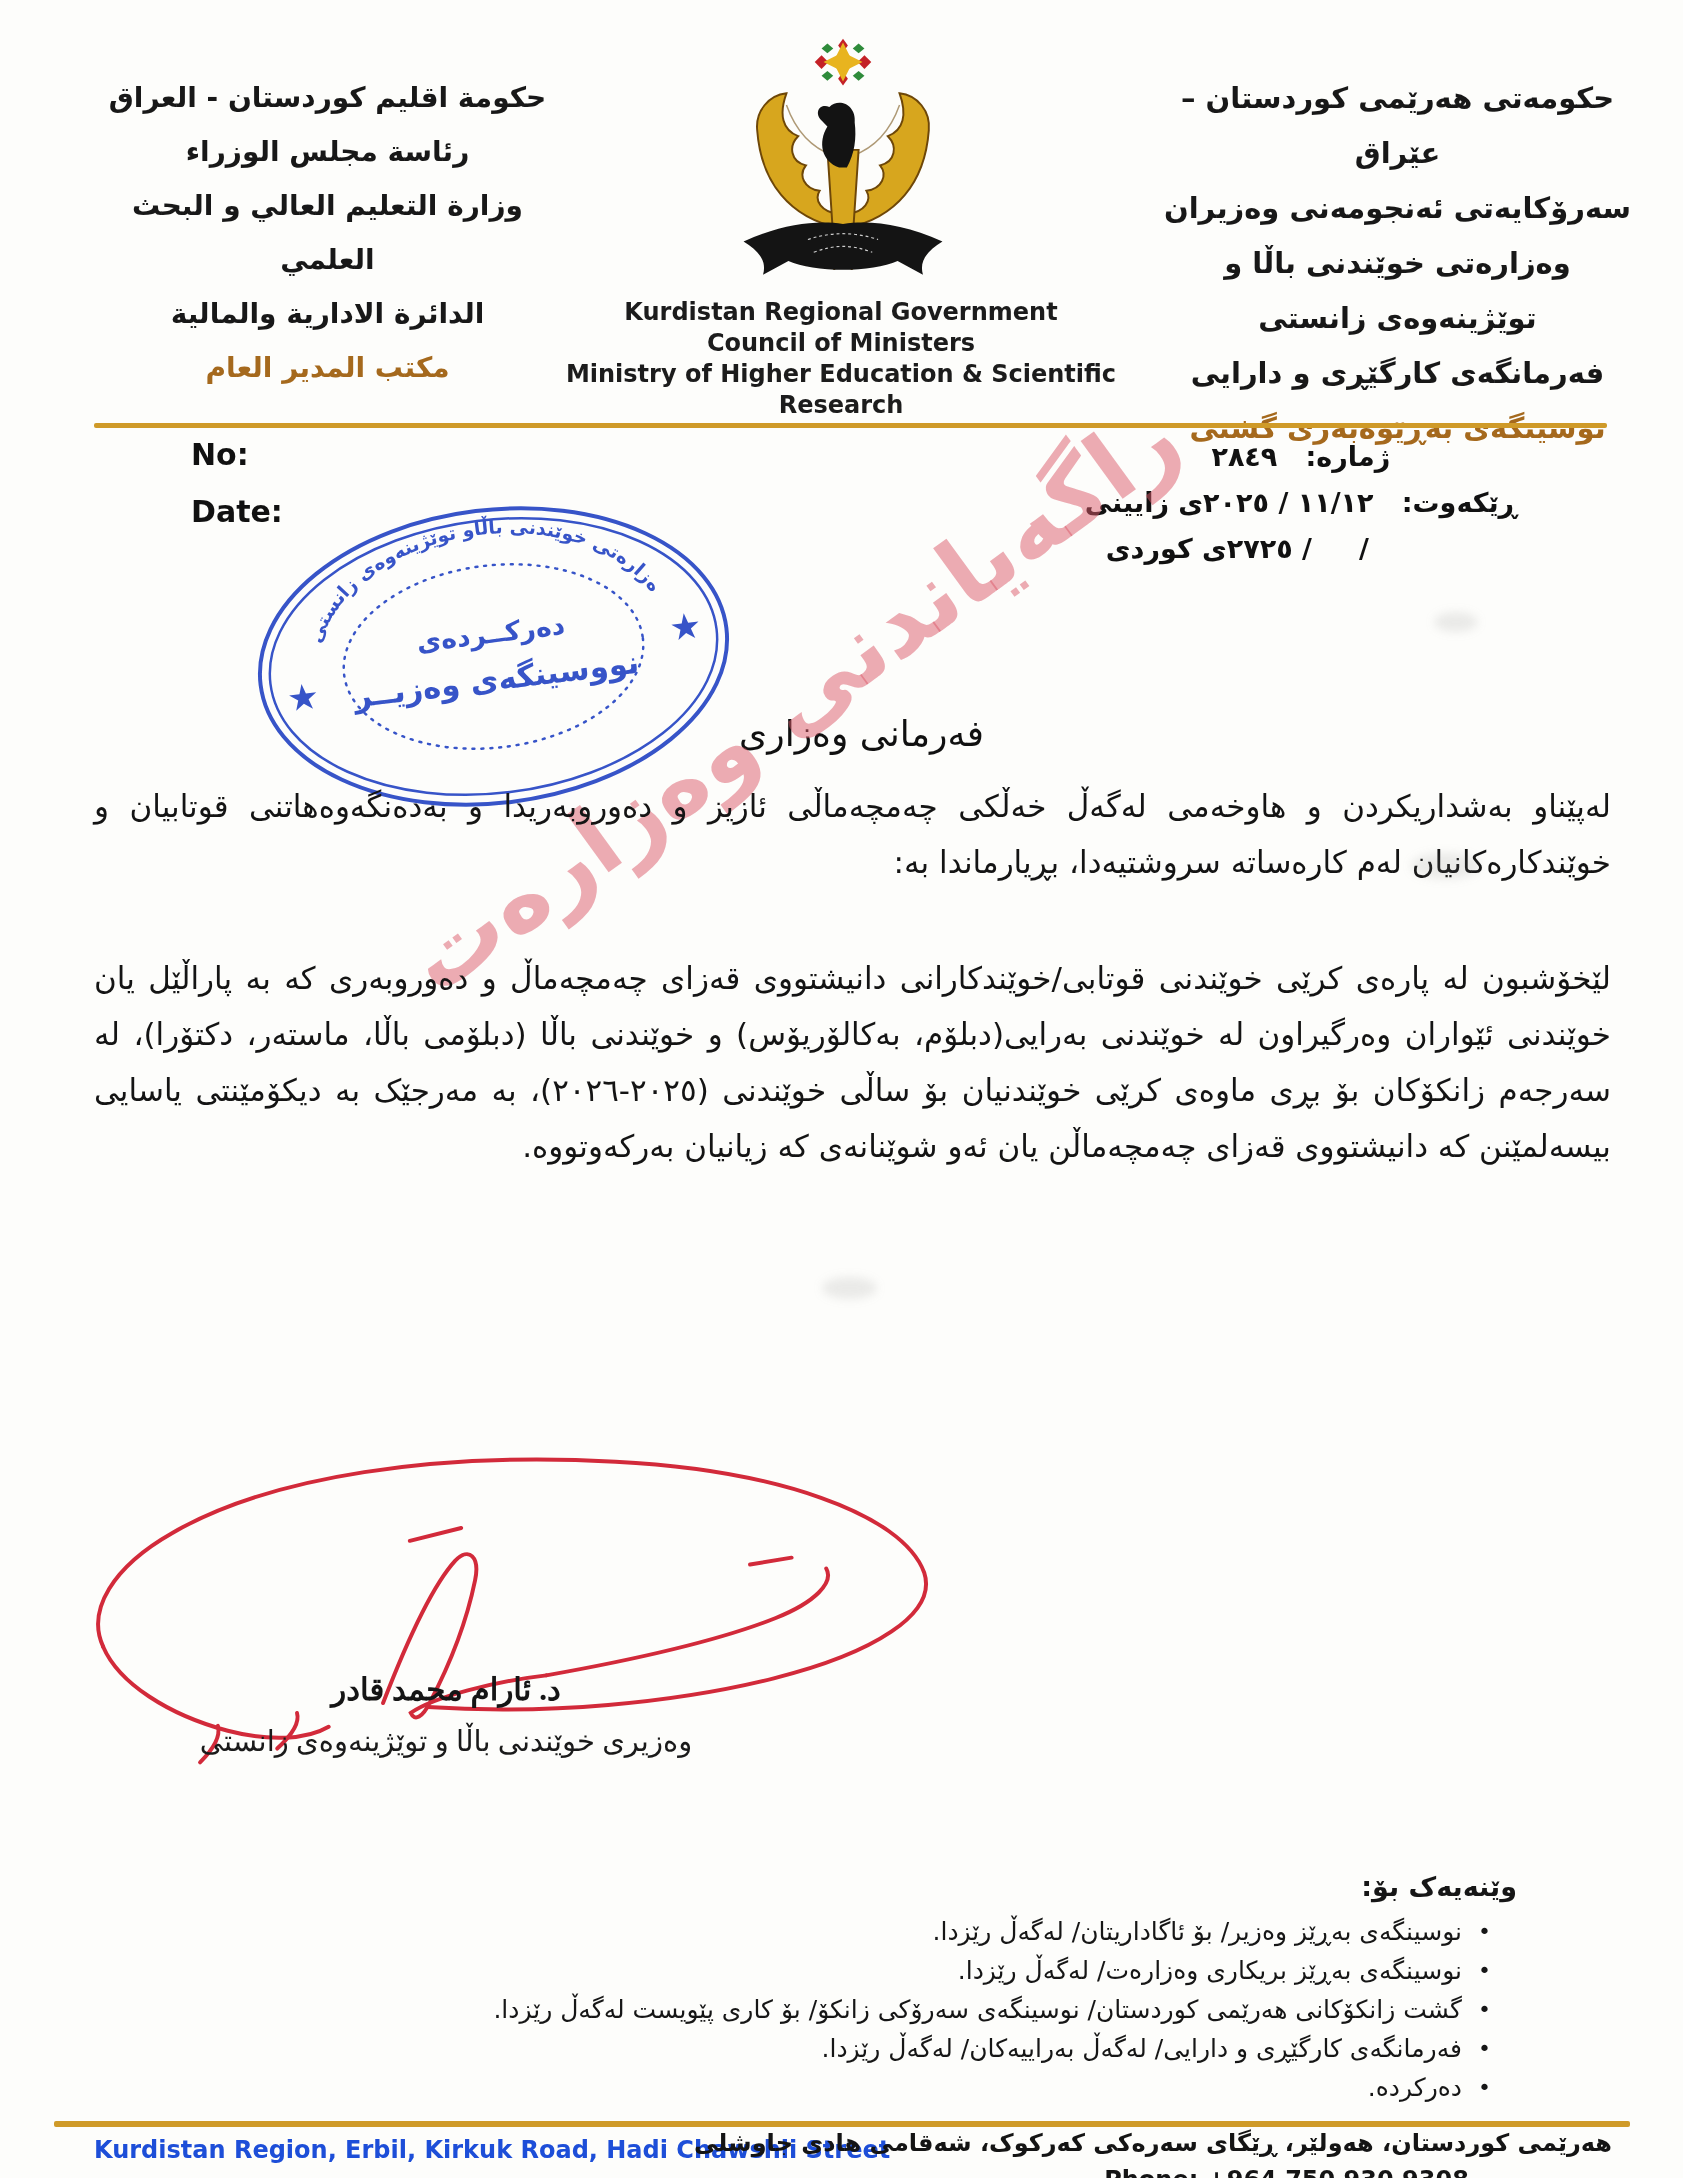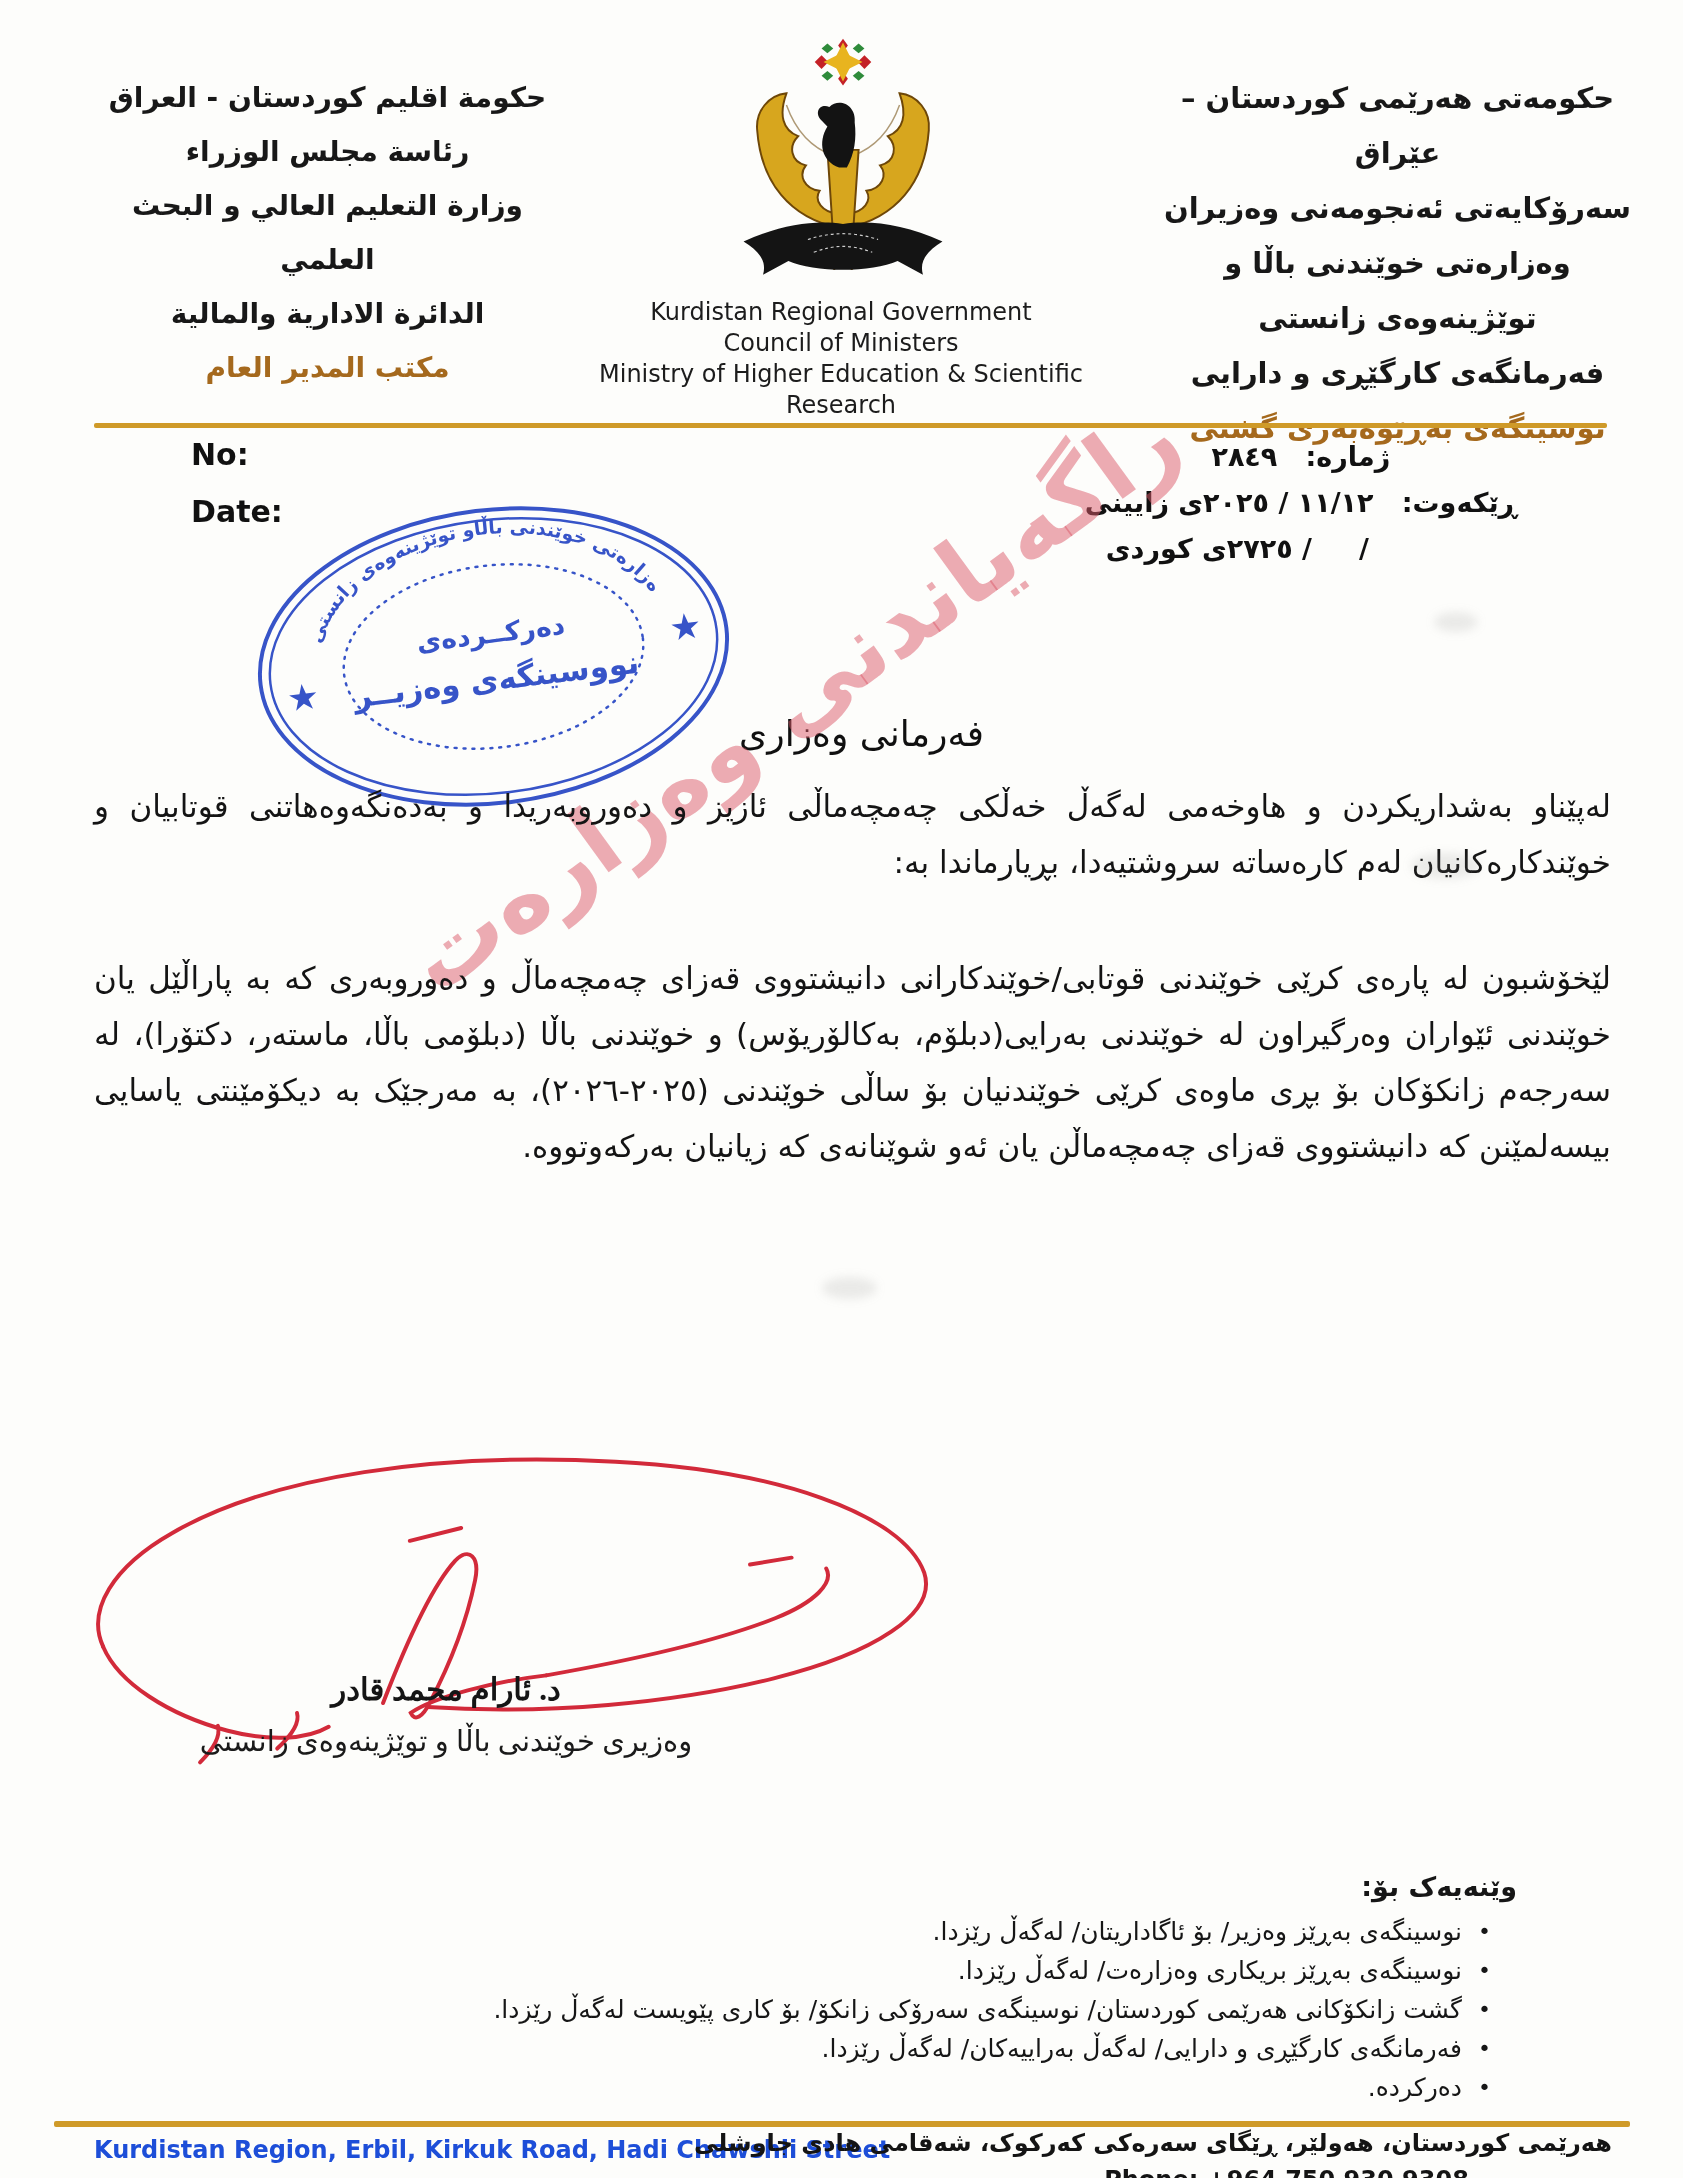--- a/index.html
+++ b/index.html
@@ -8,21 +8,21 @@
     background:#fdfdfb;overflow:hidden;
     font-family:"DejaVu Sans","Liberation Sans",sans-serif;color:#181818;
   }
   
   .hdr-col{position:absolute;top:71px;display:flex;flex-direction:column;text-align:center;font-weight:bold;}
   .hdr-left{left:87px;width:481px;direction:rtl;font-size:28px;line-height:54px;}
   .hdr-right{left:1140px;width:515px;direction:rtl;font-size:29px;line-height:55px;}
   .office-line{color:#a5691d;}
   .emblem-wrap{position:absolute;left:726px;top:36px;width:234px;height:255px;}
   .hdr-en{position:absolute;left:559px;top:297px;width:564px;text-align:center;direction:ltr;
-          font-weight:normal;font-size:24px;line-height:31px;color:#1c1c1c;}
+          font-weight:bold;font-size:24px;line-height:31px;color:#1c1c1c;}
   .rule-gold{position:absolute;background:#cf9a28;border-radius:2px;}
   .rule-top{left:94px;top:423px;width:1513px;height:5px;}
   .rule-bottom{left:54px;top:2121px;width:1576px;height:6px;}
   
   .nodate{position:absolute;left:191px;top:437px;direction:ltr;text-align:left;font-weight:bold;font-size:30px;color:#111;}
   .nodate div{margin-bottom:22px;}
   .refblock{position:absolute;right:166px;top:434px;direction:rtl;text-align:center;font-weight:bold;font-size:27px;line-height:46px;color:#111;}
   .ref-kurdish{padding-right:127px;}
   
   .stamp{position:absolute;left:246px;top:493px;width:495px;height:327px;transform:rotate(-7deg);opacity:.92;}

